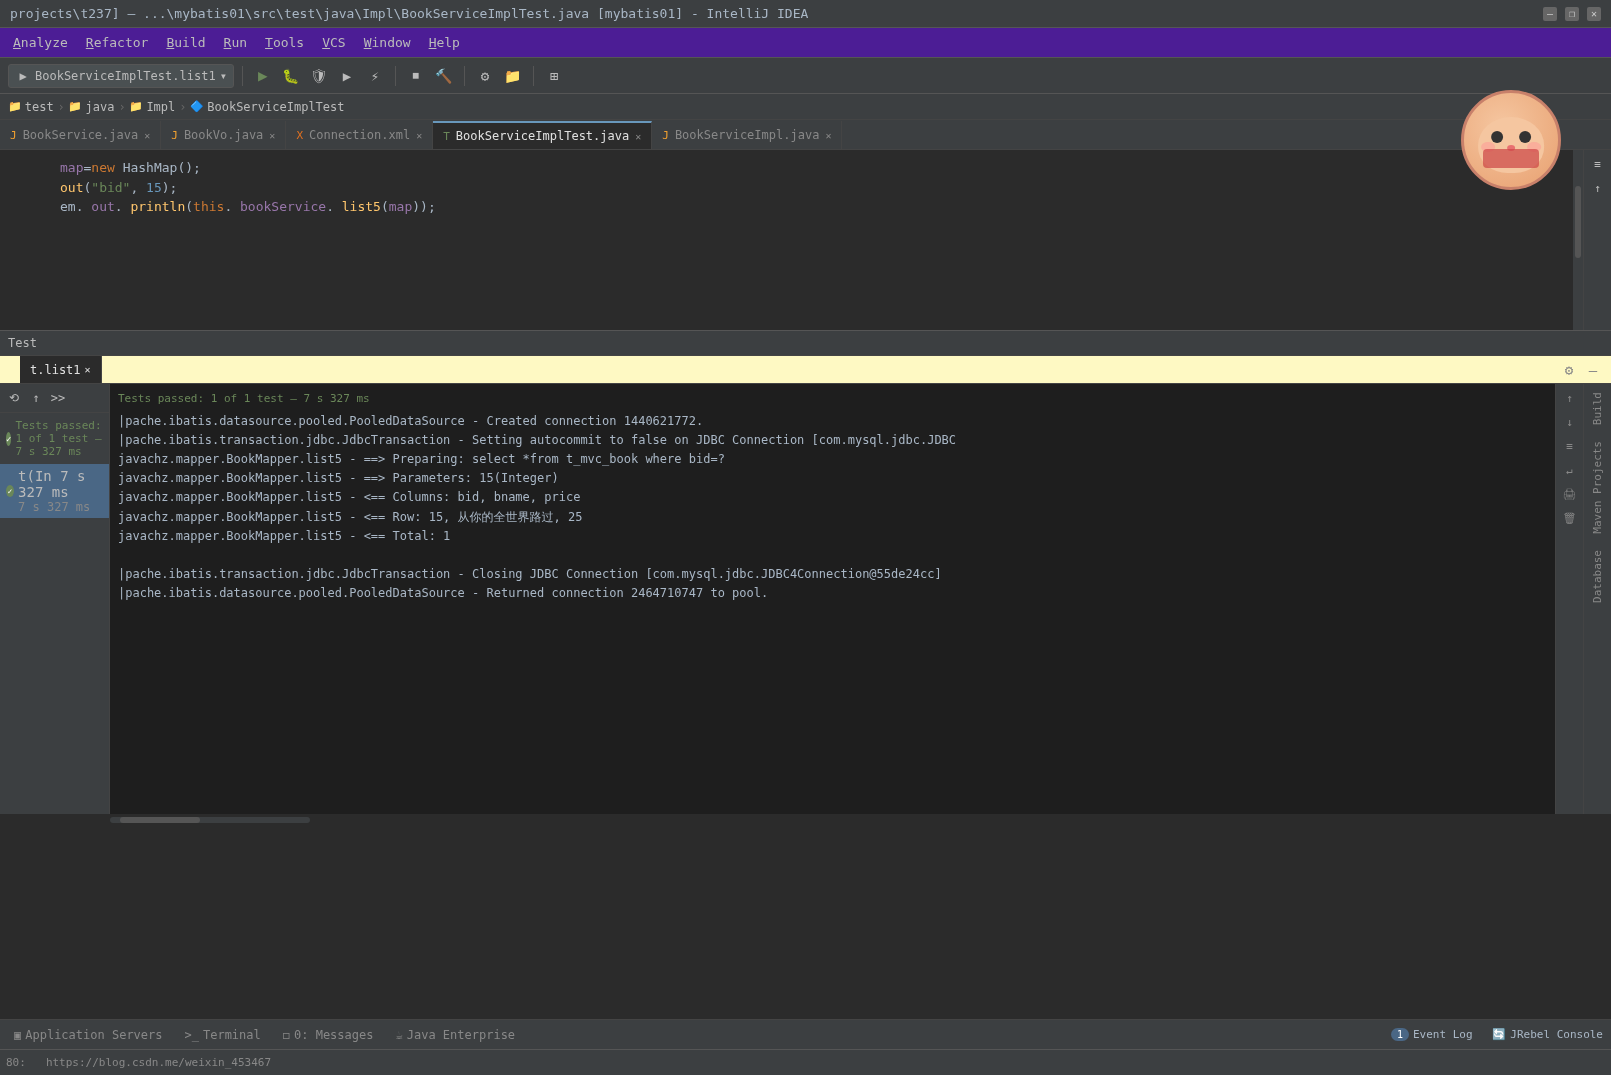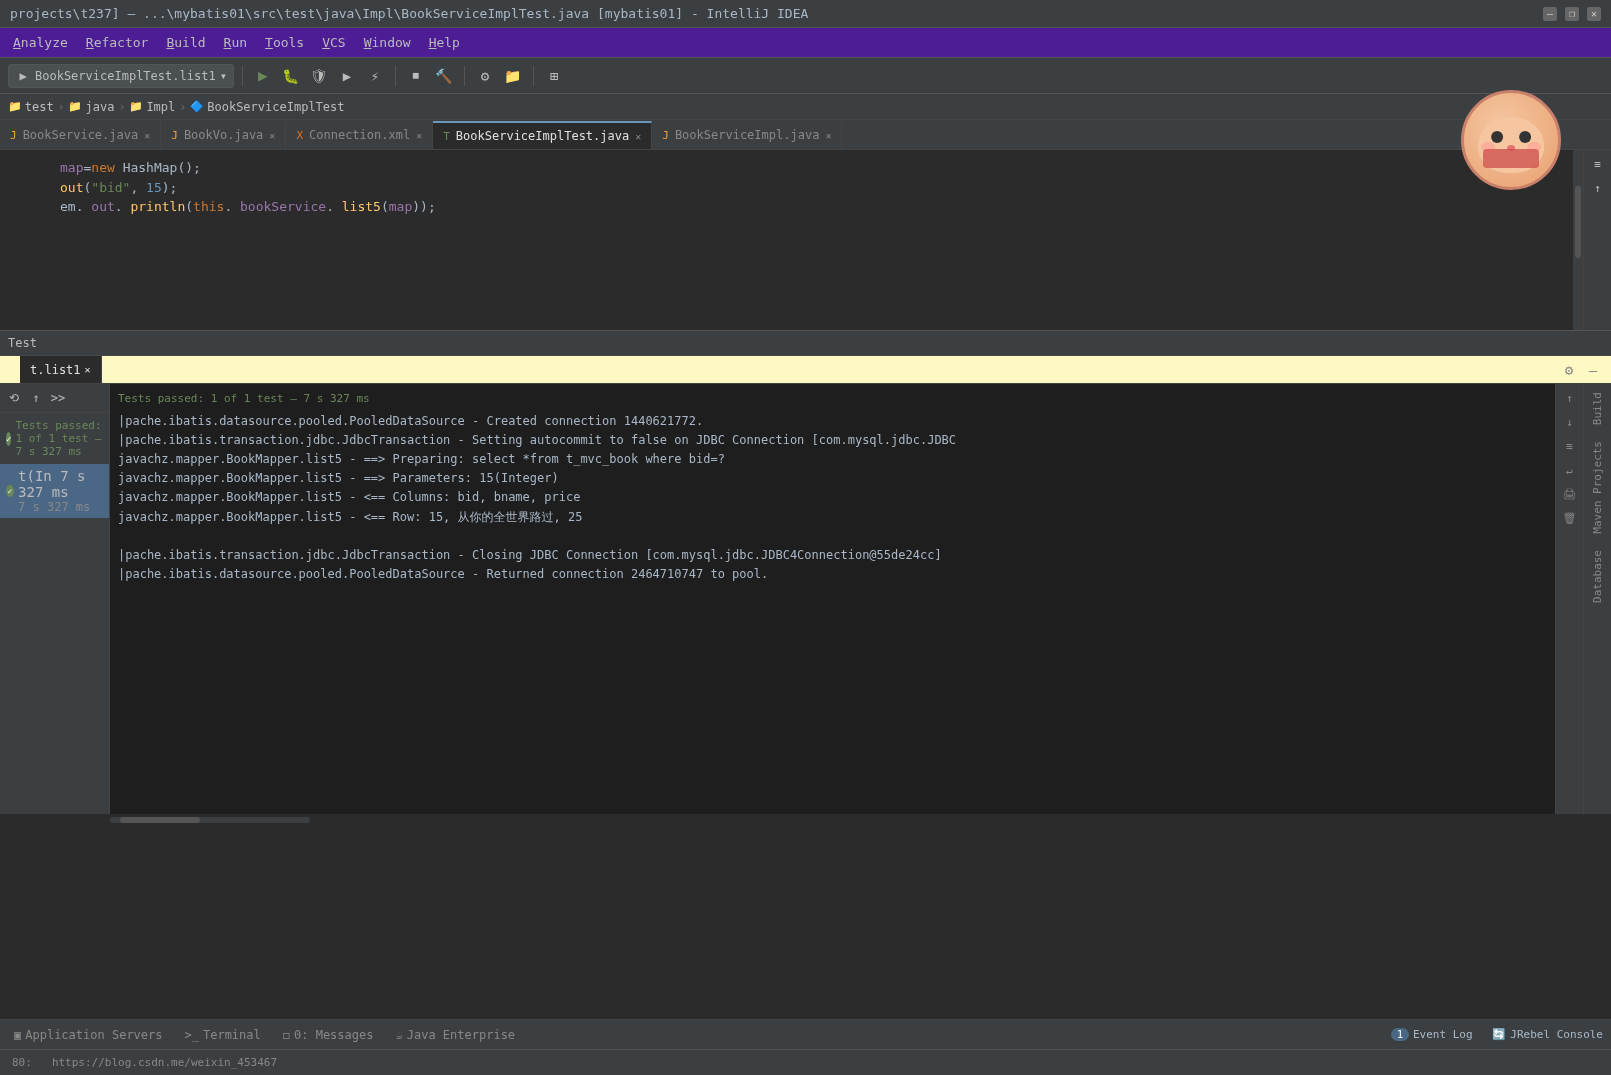--- a/index.html
+++ b/index.html
@@ -245,21 +245,21 @@
     #status-bar {
       position: absolute;
       bottom: 0;
       left: 0;
       right: 0;
       height: 26px;
       background: #3c3f41;
       border-top: 1px solid #555;
       display: flex;
       align-items: center;
-      padding: 0 8px;
+      padding: 0 2px;
       gap: 12px;
       font-size: 11px;
       color: #888;
     }
     .status-item {
       display: flex; align-items: center; gap: 4px;
       cursor: pointer;
       padding: 2px 4px;
       border-radius: 2px;
     }
@@ -531,20 +531,21 @@
     <div id="test-output">
       <div class="log-line" style="color:#888; font-size:11px; margin-bottom:4px;">
         <span style="color:#6a8759;">Tests passed: 1 of 1 test – 7 s 327 ms</span>
       </div>
       <div class="log-line">  |pache.ibatis.datasource.pooled.PooledDataSource - Created connection 1440621772.</div>
       <div class="log-line">  |pache.ibatis.transaction.jdbc.JdbcTransaction - Setting autocommit to false on JDBC Connection [com.mysql.jdbc.JDBC</div>
       <div class="log-line">  javachz.mapper.BookMapper.list5 - ==&gt;  Preparing: select *from t_mvc_book where bid=?</div>
       <div class="log-line">  javachz.mapper.BookMapper.list5 - ==&gt;  Parameters: 15(Integer)</div>
       <div class="log-line">  javachz.mapper.BookMapper.list5 - &lt;==      Columns: bid,  bname,  price</div>
       <div class="log-line">  javachz.mapper.BookMapper.list5 - &lt;==          Row: 15,  从你的全世界路过,  25</div>
+      <div class="log-line">  javachz.mapper.BookMapper.list5 - &lt;==        Total: 1</div>
       <div class="log-line">&nbsp;</div>
       <div class="log-line">  |pache.ibatis.transaction.jdbc.JdbcTransaction - Closing JDBC Connection [com.mysql.jdbc.JDBC4Connection@55de24cc]</div>
       <div class="log-line">  |pache.ibatis.datasource.pooled.PooledDataSource - Returned connection 2464710747 to pool.</div>
     </div>
 
     <div id="test-right-panel">
       <div class="tr-btn">↑</div>
       <div class="tr-btn">↓</div>
       <div class="tr-btn">≡</div>
       <div class="tr-btn">↵</div>

